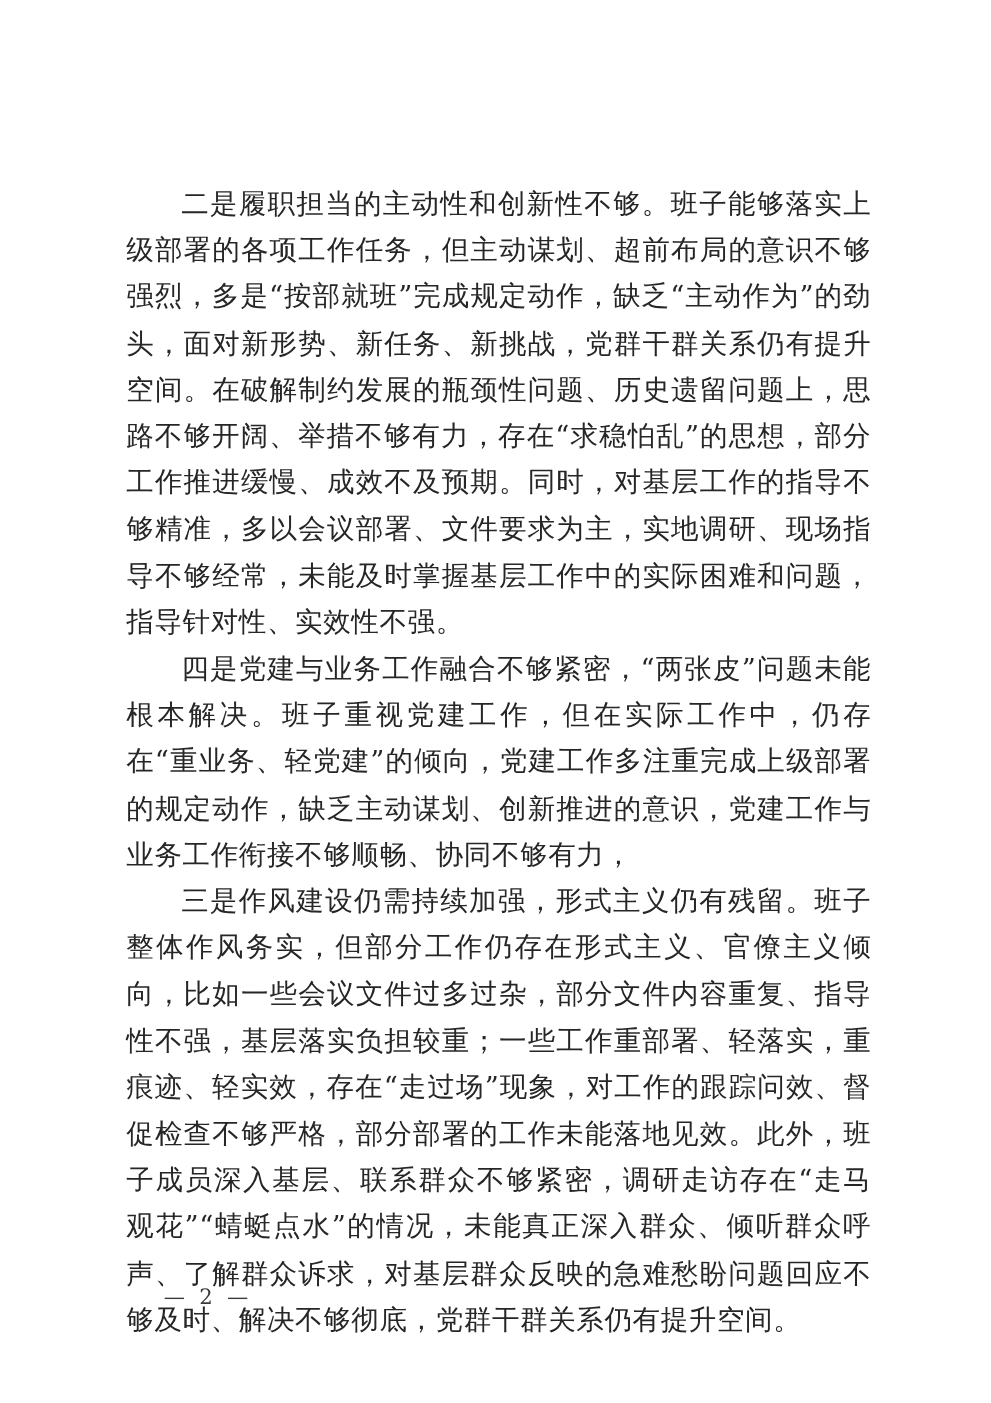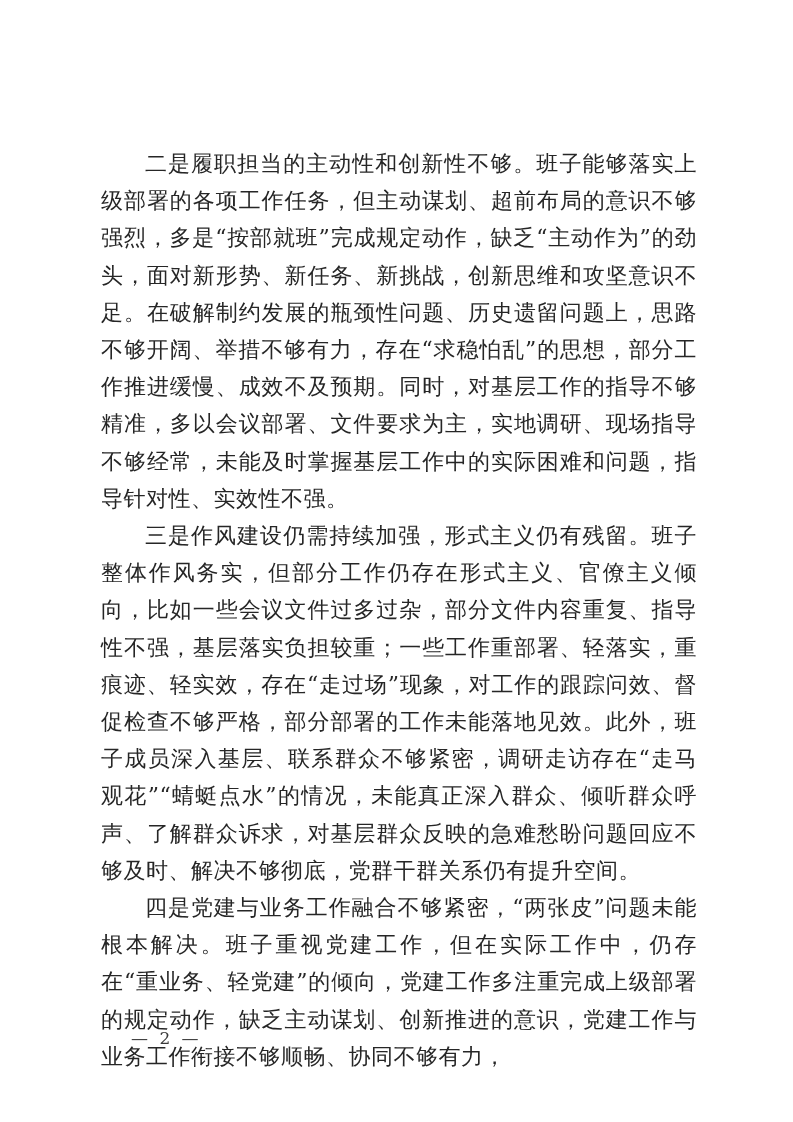--- a/index.html
+++ b/index.html
@@ -41,18 +41,18 @@
     color: #3a3a3a;
     letter-spacing: 3px;
     font-family: "DejaVu Serif", "Liberation Serif", serif;
   }
 </style>
 </head>
 <body>
 
 <div class="page">
   <div class="doc-body">
-    <p>二是履职担当的主动性和创新性不够。班子能够落实上级部署的各项工作任务，但主动谋划、超前布局的意识不够强烈，多是“按部就班”完成规定动作，缺乏“主动作为”的劲头，面对新形势、新任务、新挑战，创新思维和攻坚意识不足。在破解制约发展的瓶颈性问题、历史遗留问题上，思路不够开阔、举措不够有力，存在“求稳怕乱”的思想，部分工作推进缓慢、成效不及预期。同时，对基层工作的指导不够精准，多以会议部署、文件要求为主，实地调研、现场指导不够经常，未能及时掌握基层工作中的实际困难和问题，指导针对性、实效性不强。</p>
+    <p>二是履职担当的主动性和创新性不够。班子能够落实上级部署的各项工作任务，但主动谋划、超前布局的意识不够强烈，多是“按部就班”完成规定动作，缺乏“主动作为”的劲头，面对新形势、新任务、新挑战，党群干群关系仍有提升空间。在破解制约发展的瓶颈性问题、历史遗留问题上，思路不够开阔、举措不够有力，存在“求稳怕乱”的思想，部分工作推进缓慢、成效不及预期。同时，对基层工作的指导不够精准，多以会议部署、文件要求为主，实地调研、现场指导不够经常，未能及时掌握基层工作中的实际困难和问题，指导针对性、实效性不强。</p>
+    <p>四是党建与业务工作融合不够紧密，“两张皮”问题未能根本解决。班子重视党建工作，但在实际工作中，仍存在“重业务、轻党建”的倾向，党建工作多注重完成上级部署的规定动作，缺乏主动谋划、创新推进的意识，党建工作与业务工作衔接不够顺畅、协同不够有力，</p>
     <p>三是作风建设仍需持续加强，形式主义仍有残留。班子整体作风务实，但部分工作仍存在形式主义、官僚主义倾向，比如一些会议文件过多过杂，部分文件内容重复、指导性不强，基层落实负担较重；一些工作重部署、轻落实，重痕迹、轻实效，存在“走过场”现象，对工作的跟踪问效、督促检查不够严格，部分部署的工作未能落地见效。此外，班子成员深入基层、联系群众不够紧密，调研走访存在“走马观花”“蜻蜓点水”的情况，未能真正深入群众、倾听群众呼声、了解群众诉求，对基层群众反映的急难愁盼问题回应不够及时、解决不够彻底，党群干群关系仍有提升空间。</p>
-    <p>四是党建与业务工作融合不够紧密，“两张皮”问题未能根本解决。班子重视党建工作，但在实际工作中，仍存在“重业务、轻党建”的倾向，党建工作多注重完成上级部署的规定动作，缺乏主动谋划、创新推进的意识，党建工作与业务工作衔接不够顺畅、协同不够有力，</p>
   </div>
   <div class="page-footer">— 2 —</div>
 </div>
 
 </body></html>

